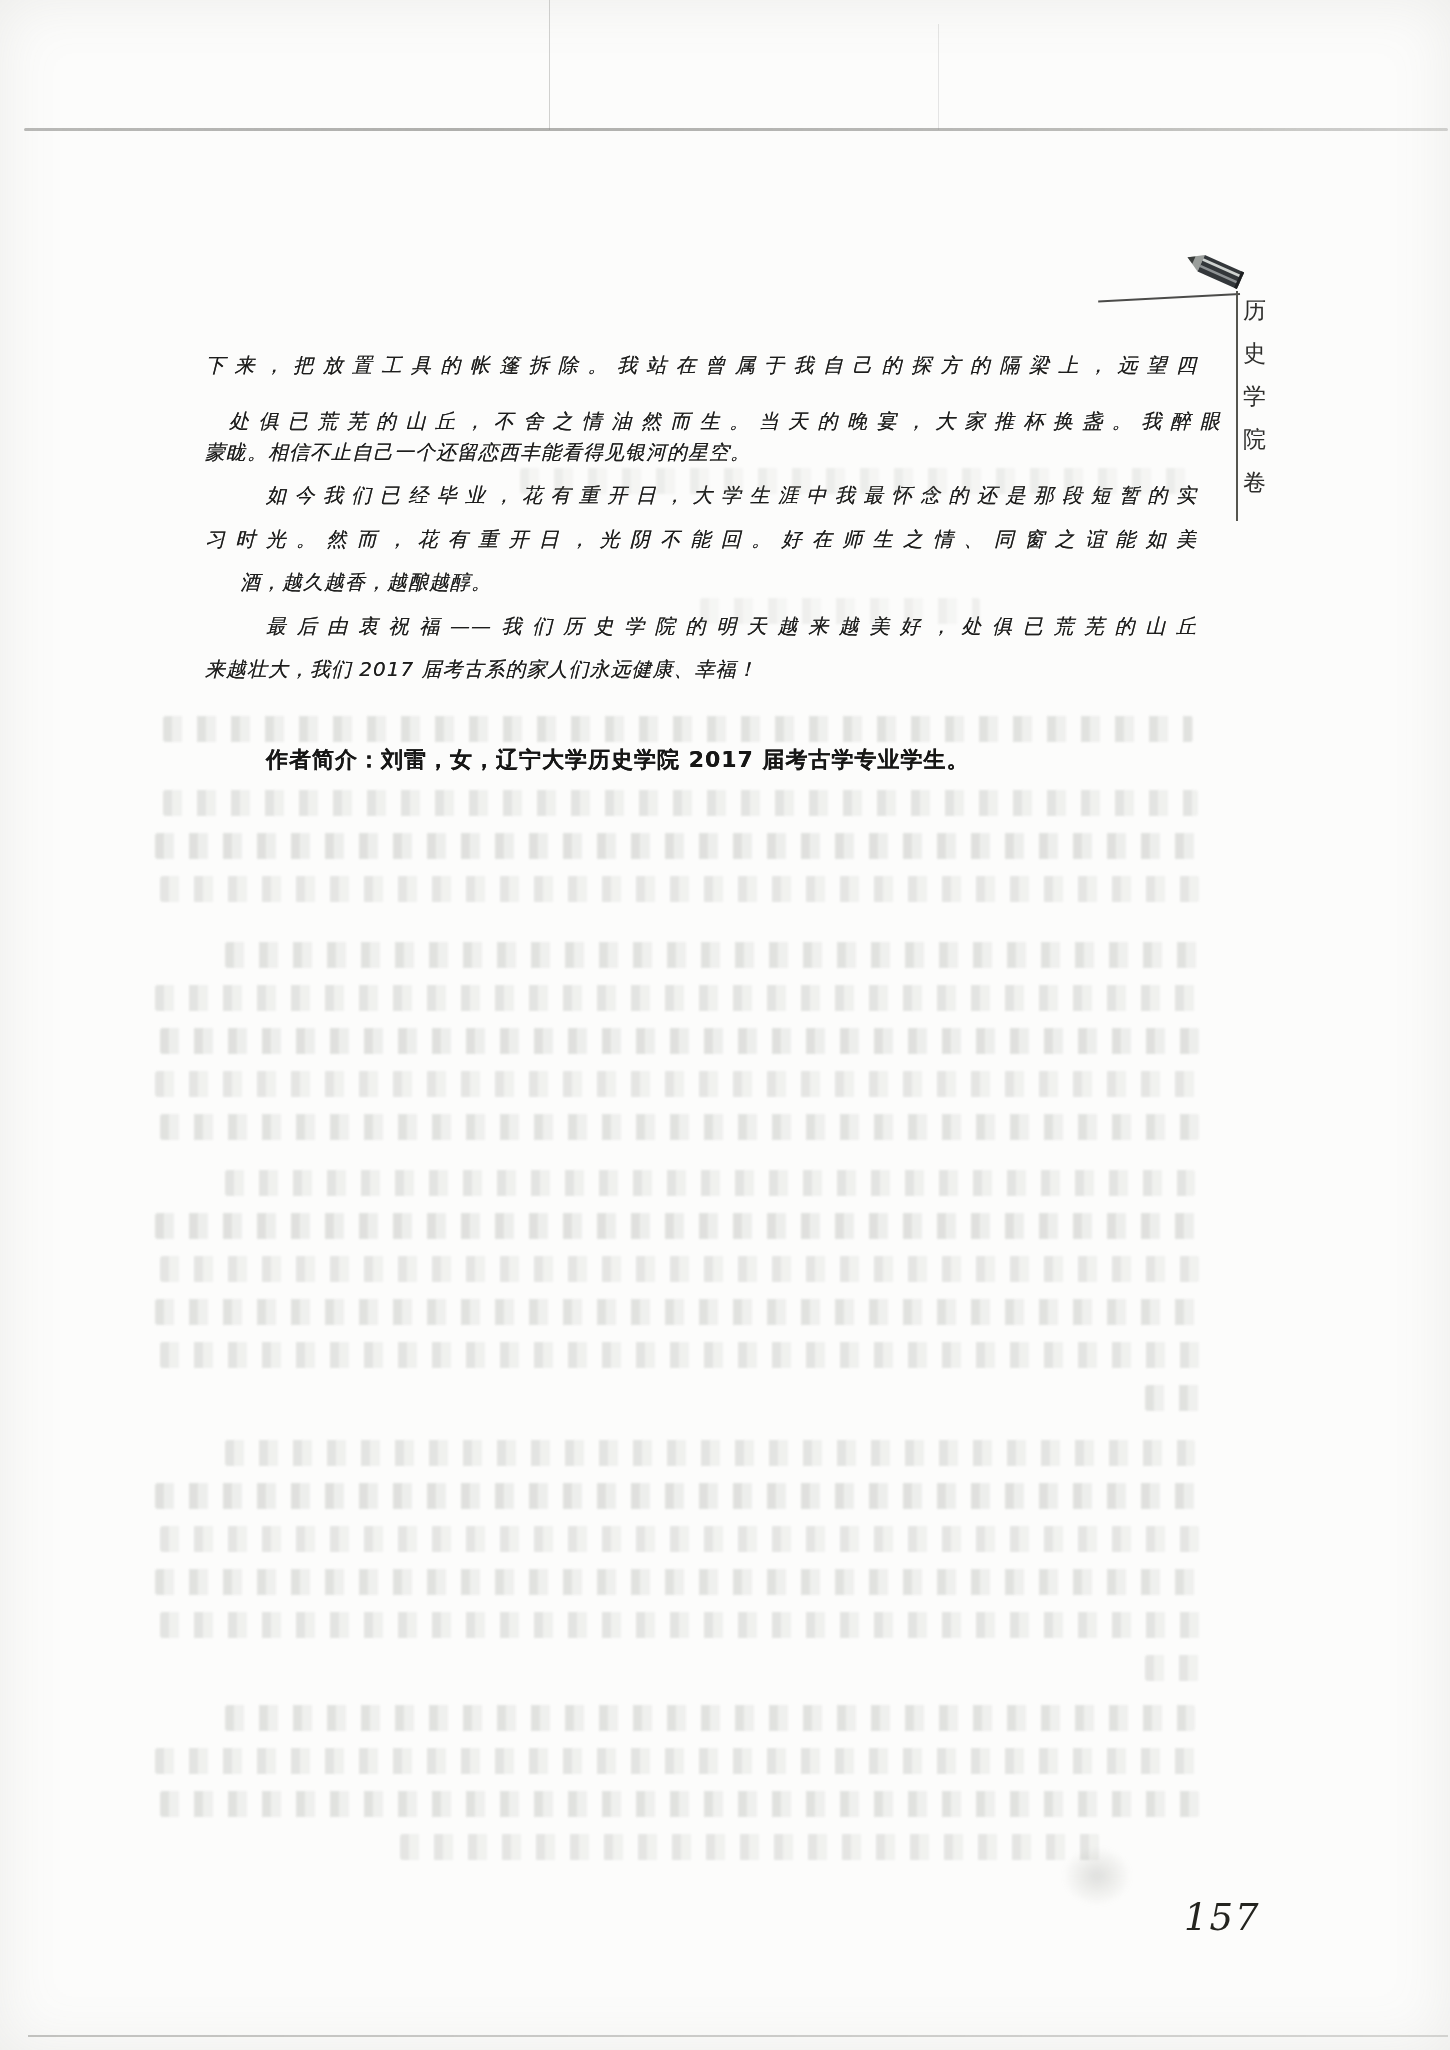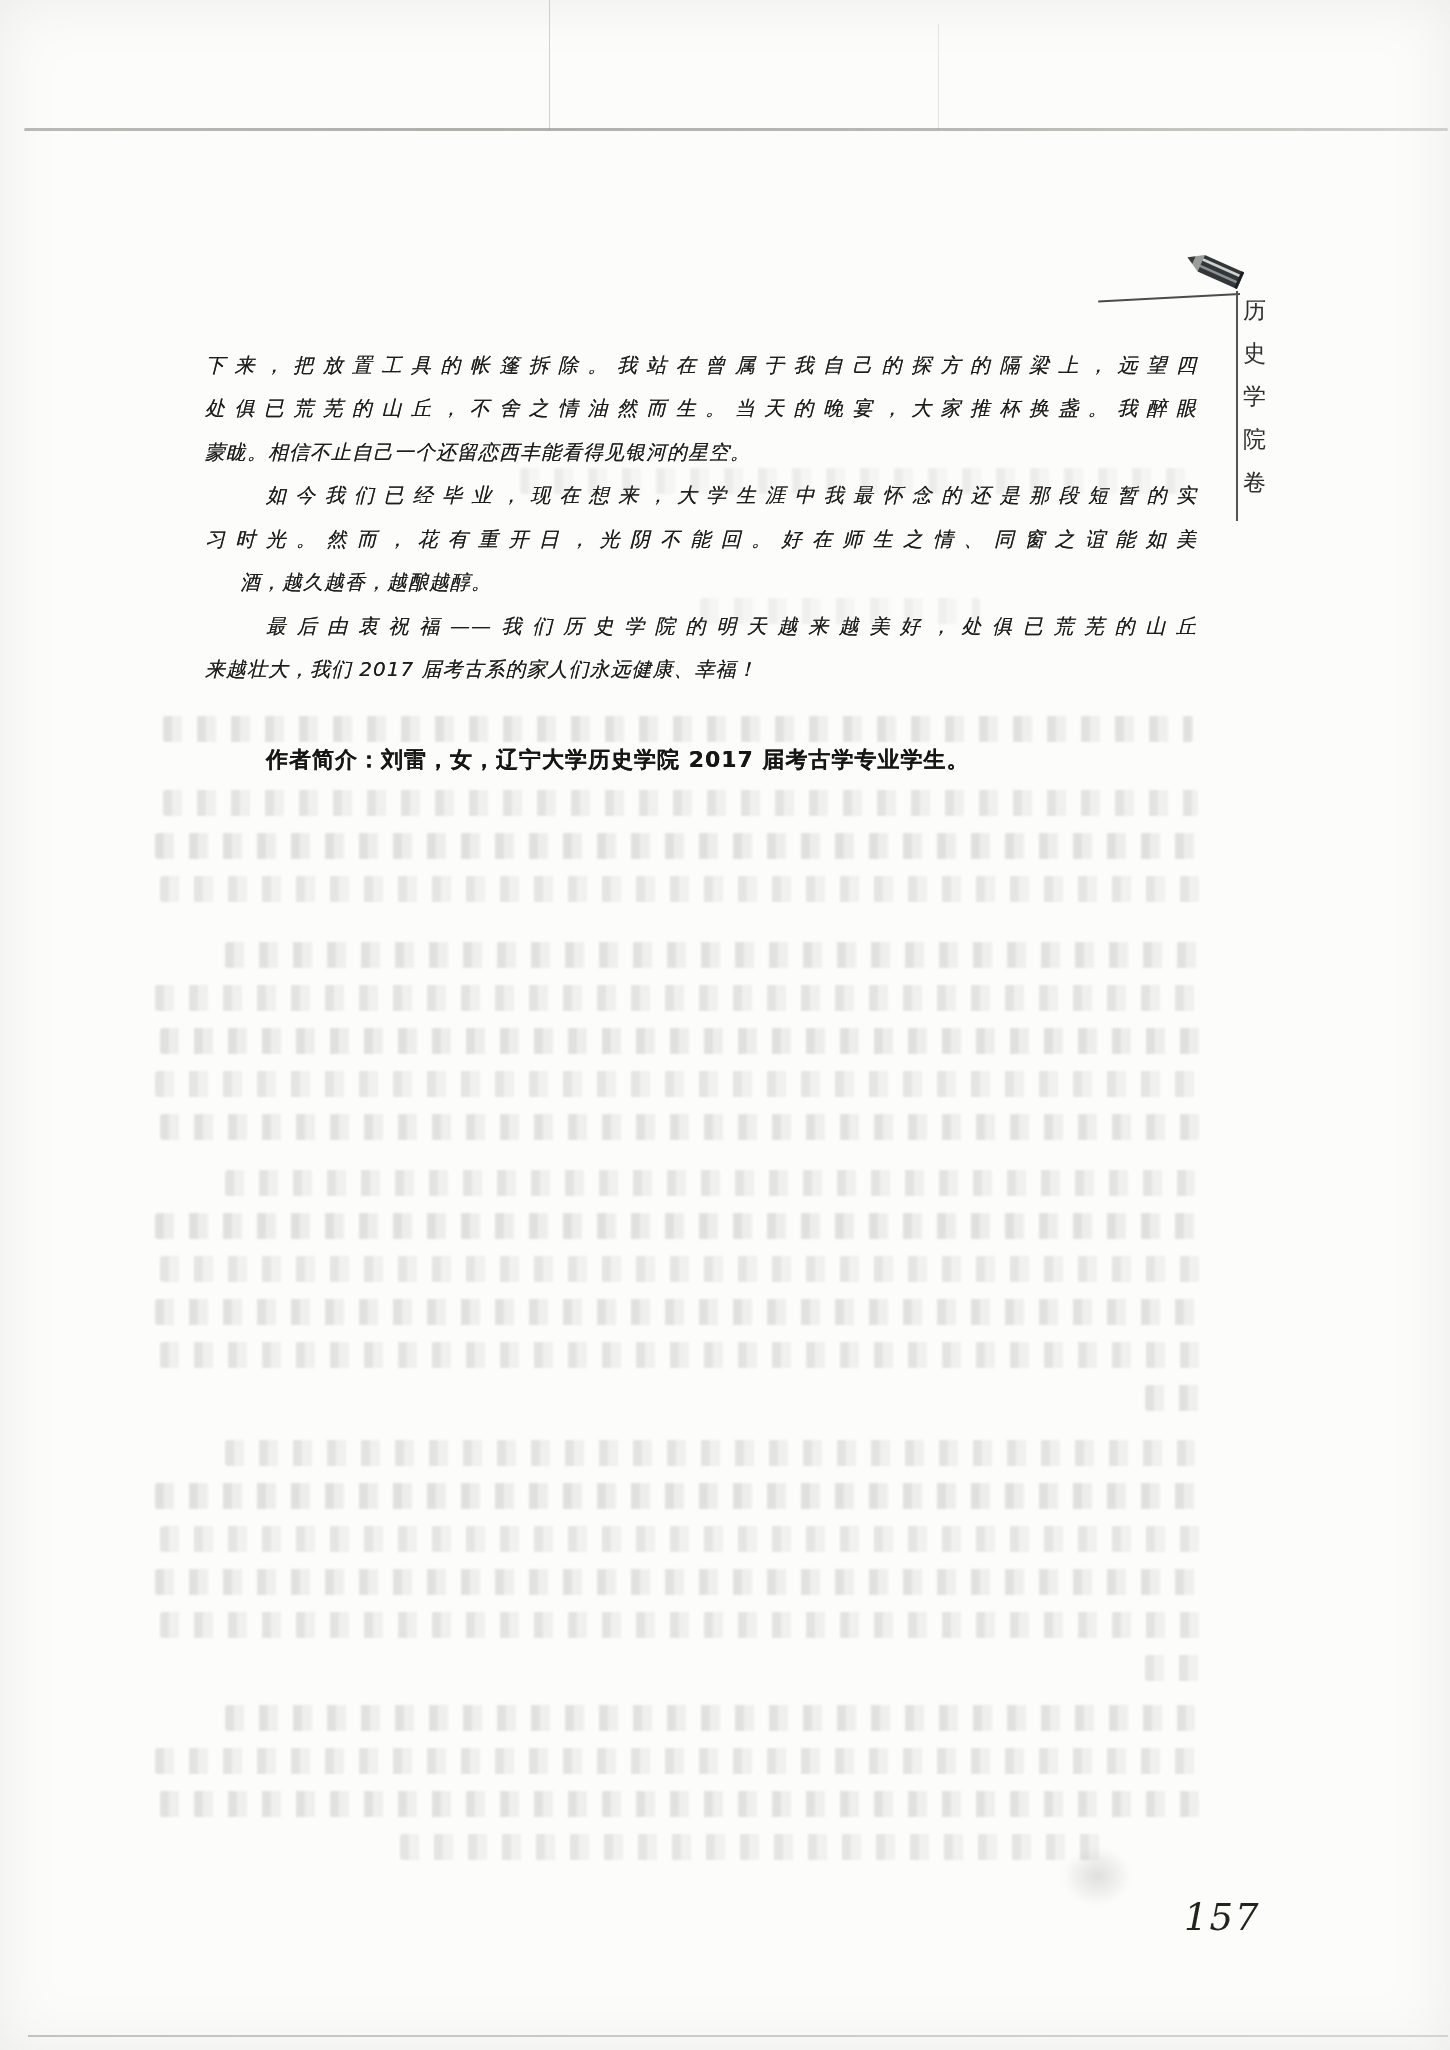--- a/index.html
+++ b/index.html
@@ -63,23 +63,23 @@
   <div class="side-label" id="side-label">
       <span>历</span>
       <span>史</span>
       <span>学</span>
       <span>院</span>
       <span>卷</span>
     </div>
 
   <div class="body-text" id="body-text">
       <div class="line fill" style="top: 0px;">下来，把放置工具的帐篷拆除。我站在曾属于我自己的探方的隔梁上，远望四</div>
-      <div class="line fill" style="top: 43px;">处俱已荒芜的山丘，不舍之情油然而生。当天的晚宴，大家推杯换盏。我醉眼</div>
+      <div class="line fill" style="top: 56px; margin-left: 24px;">处俱已荒芜的山丘，不舍之情油然而生。当天的晚宴，大家推杯换盏。我醉眼</div>
       <div class="line" style="top: 87px;">蒙眬。相信不止自己一个还留恋西丰能看得见银河的星空。</div>
-      <div class="line fill" style="top: 130px; text-indent: 61px;">如今我们已经毕业，现在想来，大学生涯中我最怀念的还是那段短暂的实</div>
+      <div class="line fill" style="top: 130px; text-indent: 61px;">如今我们已经毕业，花有重开日，大学生涯中我最怀念的还是那段短暂的实</div>
       <div class="line fill" style="top: 174px;">习时光。然而，花有重开日，光阴不能回。好在师生之情、同窗之谊能如美</div>
       <div class="line" style="top: 217px; margin-left: 35px;">酒，越久越香，越酿越醇。</div>
       <div class="line fill" style="top: 261px; text-indent: 61px;">最后由衷祝福——我们历史学院的明天越来越美好，处俱已荒芜的山丘</div>
       <div class="line" style="top: 304px;">来越壮大，我们 2017 届考古系的家人们永远健康、幸福！</div>
     </div>
   <div class="author">作者简介：刘雷，女，辽宁大学历史学院 2017 届考古学专业学生。</div>
 
   <div id="ghost">
       <div class="ghost-line" style="top: 468px; left: 520px; width: 680px; opacity: 0.45;"></div>
       <div class="ghost-line" style="top: 598px; left: 700px; width: 280px; opacity: 0.4;"></div>

